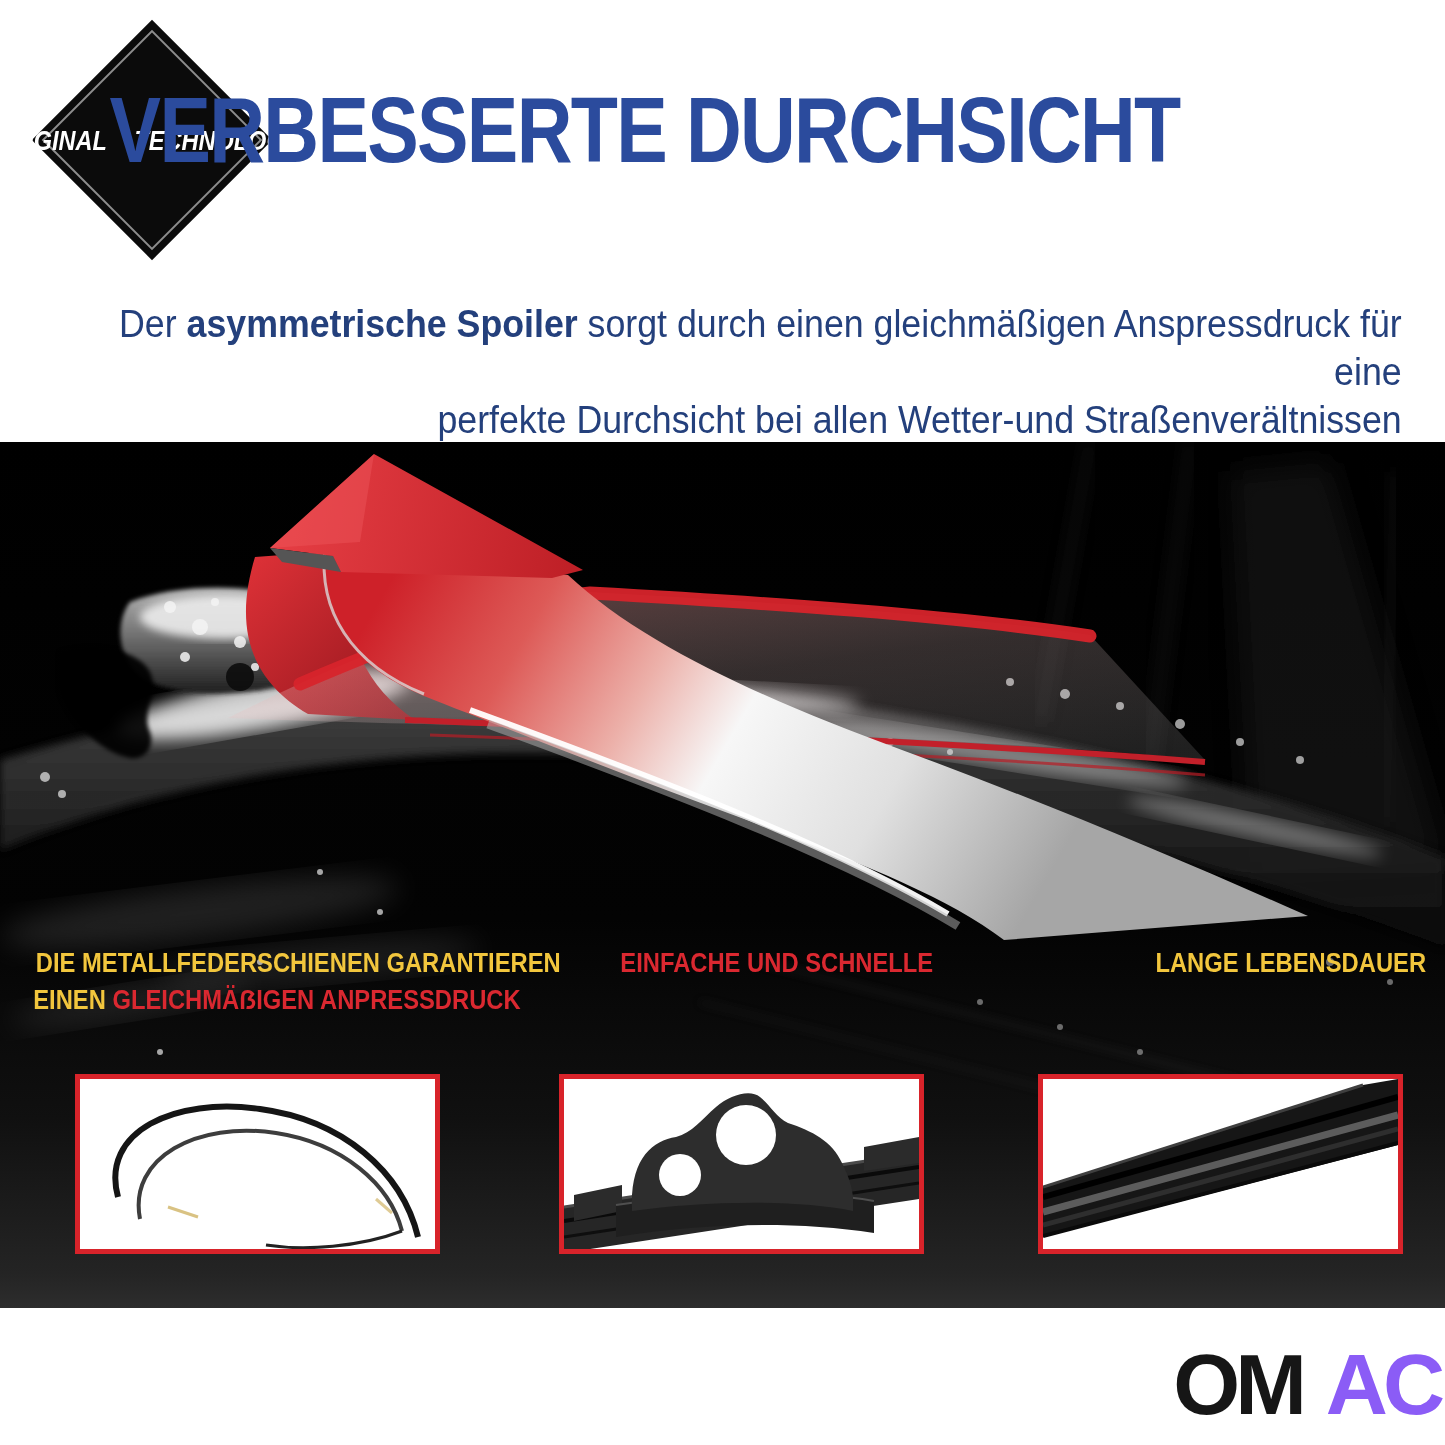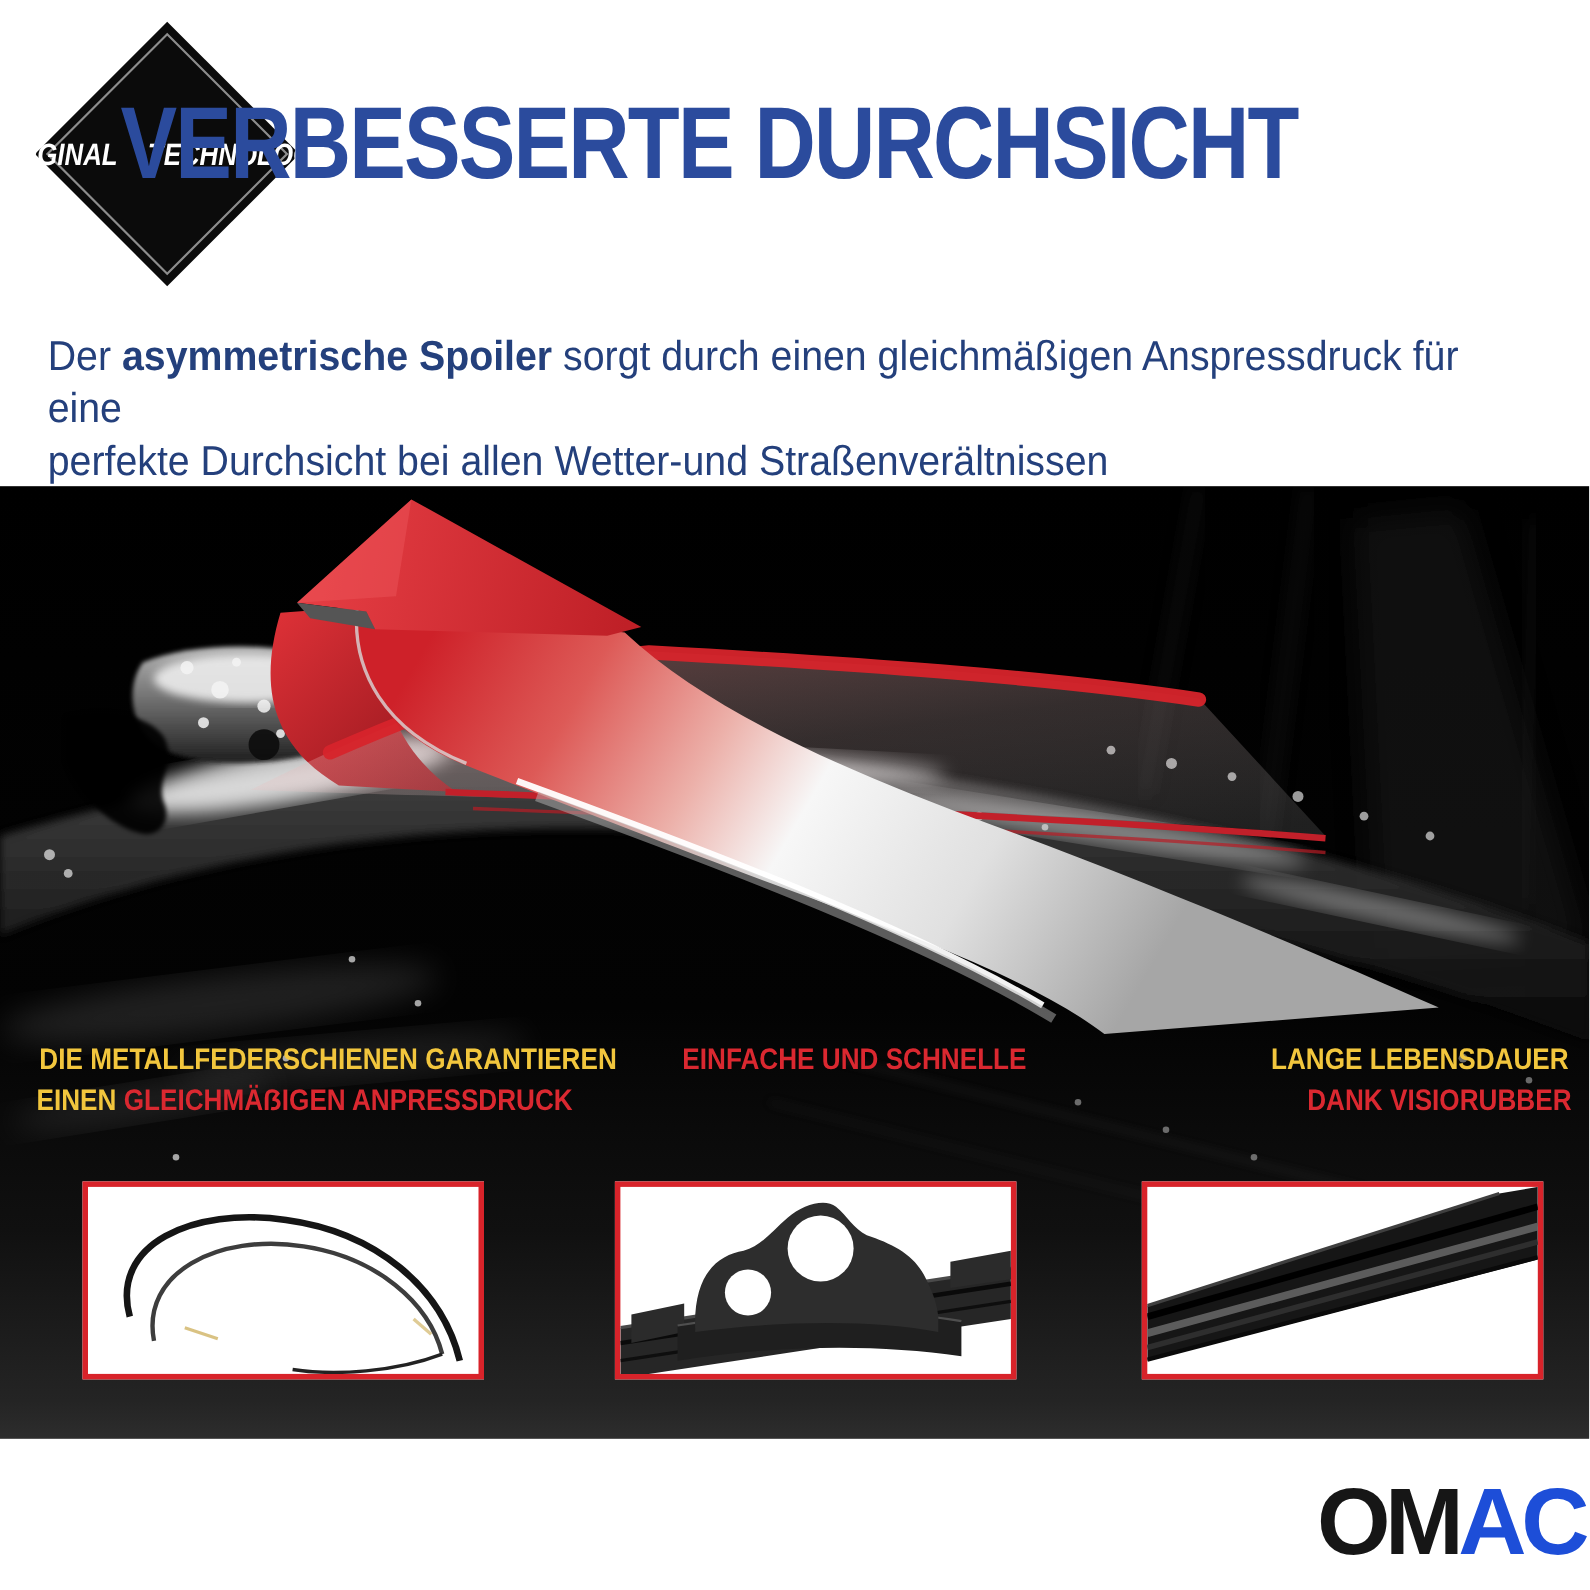--- a/index.html
+++ b/index.html
@@ -16,21 +16,21 @@
   .badge-text{position:absolute;left:0;top:0;width:100%;height:100%;
     display:flex;flex-direction:row;align-items:center;justify-content:center;
     color:#ffffff;font-weight:bold;font-style:italic;font-size:28px;line-height:31px;
     letter-spacing:0px;}
   .badge-text span{display:inline-block;transform:scaleX(0.84);white-space:nowrap;}
   
   .title{position:absolute;left:0;top:82px;width:100%;text-align:left;}
   .title span{display:inline-block;font-weight:bold;font-size:93px;line-height:96px;
     color:#2b4b9d;transform:scaleX(0.83);letter-spacing:-2px;white-space:nowrap;}
   
-  .intro{position:absolute;left:0;top:300px;width:100%;text-align:left;color:#24407c;}
+  .intro{position:absolute;left:0;top:300px;width:100%;text-align:right;color:#24407c;}
   .intro .wrap{display:inline-block;transform:scaleX(0.94);font-size:38px;line-height:48px;}
   .intro b{font-weight:bold;}
   
   .photo{position:absolute;left:0;top:442px;width:1445px;height:866px;
     background:linear-gradient(180deg,#000 0%,#030303 55%,#101010 78%,#242424 96%,#2d2d2d 100%);}
   .photo svg.art{position:absolute;left:0;top:0;}
   
   .features{position:absolute;left:0;top:503px;width:1445px;z-index:3;}
   .col{position:absolute;text-align:right;font-weight:bold;font-size:27px;line-height:37px;}
   .col .cwrap{display:inline-block;transform:scaleX(0.88);white-space:nowrap;}
@@ -40,21 +40,21 @@
   .y{color:#f2c63d;}
   .r{color:#da2830;}
   
   .thumb{position:absolute;top:632px;width:355px;height:170px;background:#ffffff;
     border:5px solid #d8232a;z-index:3;}
   .t1{left:75px;} .t2{left:559px;} .t3{left:1038px;}
   
   .logo{position:absolute;left:1150px;top:1340px;width:290px;height:90px;text-align:right;
     font-weight:bold;font-size:86px;line-height:88px;letter-spacing:-5px;white-space:nowrap;}
   .logo .lb{color:#161616;}
-  .logo .lr{color:#1d4ed8;}
+  .logo .lr{color:#8b5cf6;padding-left:24px;}
 </style>
 </head>
 <body>
 
 <div class="page">
 
   <div class="badge">
     <div class="badge-diamond"></div>
     <div class="badge-inner"></div>
     <div class="badge-text">
@@ -210,21 +210,20 @@
     <div class="features">
       <div class="col col1">
         <div><span class="cwrap y">DIE METALLFEDERSCHIENEN GARANTIEREN</span></div>
         <div><span class="cwrap"><span class="y">EINEN </span><span class="r">GLEICHMÄẞIGEN ANPRESSDRUCK</span></span></div>
       </div>
       <div class="col col2">
         <div><span class="cwrap r">EINFACHE UND SCHNELLE</span></div>
       </div>
       <div class="col col3">
         <div><span class="cwrap y">LANGE LEBENSDAUER</span></div>
-        <div><span class="cwrap r">DANK VISIORUBBER</span></div>
       </div>
     </div>
 
     <div class="thumb t1">
       <svg width="355" height="170" viewBox="0 0 355 170">
         <path d="M38,118 C20,52 95,18 180,30 C262,41 322,92 338,158" fill="none" stroke="#151515" stroke-width="6"></path>
         <path d="M60,140 C48,78 118,42 196,54 C262,64 310,105 322,152" fill="none" stroke="#3d3d3d" stroke-width="4"></path>
         <path d="M322,152 C280,168 225,172 186,166" fill="none" stroke="#222222" stroke-width="3"></path>
         <path d="M88,128 L118,138" stroke="#caa94f" stroke-width="3" opacity="0.7"></path>
         <path d="M296,120 L312,134" stroke="#caa94f" stroke-width="3" opacity="0.6"></path>

